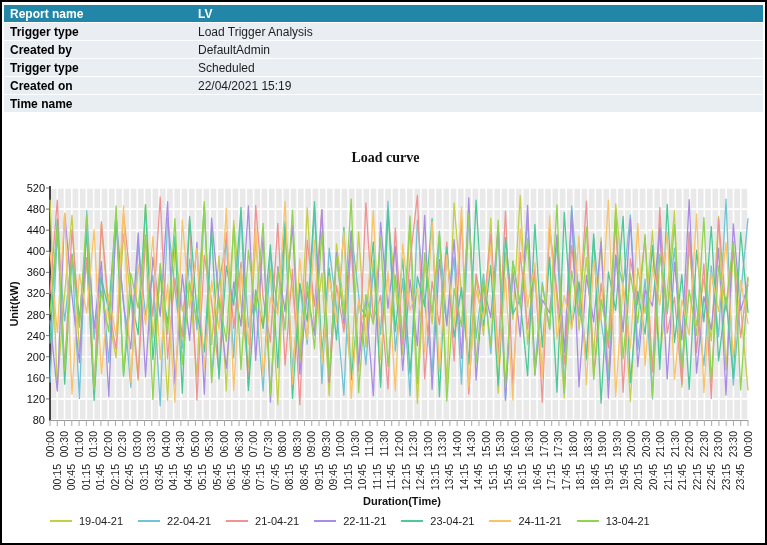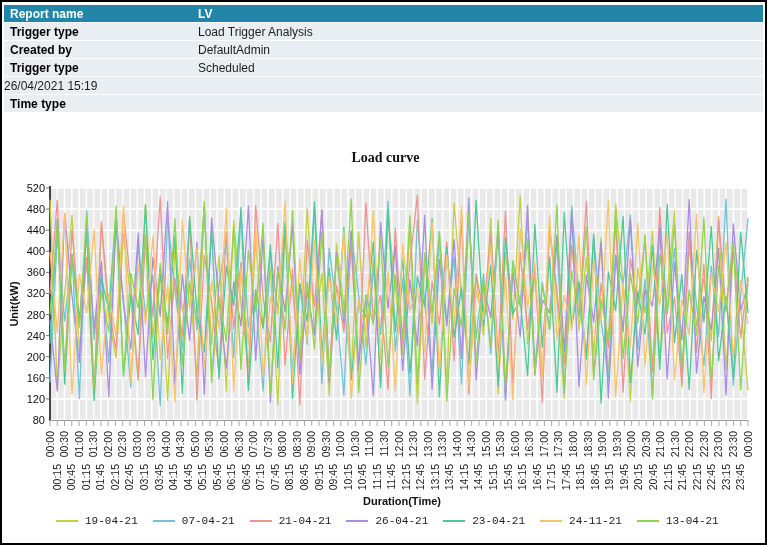--- a/index.html
+++ b/index.html
@@ -37,22 +37,22 @@
     text-align: center; font-size: 11px; font-weight: bold; color: #111;
     transform: rotate(-90deg);
   }
   .x-axis-title {
     position: absolute; left: 0; top: 493px; width: 800px;
     text-align: center; font-size: 11px; font-weight: bold; color: #111;
   }
   #chart-svg { position: absolute; left: 0; top: 0; }
   
   .chart-legend {
-    position: absolute; left: 54px; top: 513px;
-    display: flex; align-items: center; font-family: Liberation Mono, monospace;
+    position: absolute; left: 48px; top: 513px;
+    display: flex; align-items: center;
   }
   .legend-item { display: flex; align-items: center; margin-right: 15px; }
   .legend-swatch { width: 22px; height: 2px; margin-right: 7px; }
   .legend-label { font-size: 11px; color: #222; }
 </style>
 </head>
 <body>
 
 <div class="report-table">
   <div class="rt-row header">
@@ -65,24 +65,25 @@
   </div>
   <div class="rt-row">
     <div class="rt-label">Created by</div>
     <div class="rt-value">DefaultAdmin</div>
   </div>
   <div class="rt-row">
     <div class="rt-label">Trigger type</div>
     <div class="rt-value">Scheduled</div>
   </div>
   <div class="rt-row">
-    <div class="rt-value">26/04/2021 15:19</div>
+    <div class="rt-label">Created on</div>
+    <div class="rt-value">22/04/2021 15:19</div>
   </div>
   <div class="rt-row">
-    <div class="rt-label">Time type</div>
+    <div class="rt-label">Time name</div>
   </div>
 </div>
 
 <div class="chart-title">Load curve</div>
 <div class="y-axis-title">Unit(kW)</div>
 <div class="x-axis-title">Duration(Time)</div>
 <svg id="chart-svg" width="767" height="545" viewBox="0 0 767 545">
     <rect x="48" y="186" width="698" height="232" fill="#e9e9e9"></rect>
     <line x1="55.270833333333336" y1="186" x2="55.270833333333336" y2="418" stroke="#ffffff" stroke-width="1.6"></line>
     <line x1="62.541666666666664" y1="186" x2="62.541666666666664" y2="418" stroke="#ffffff" stroke-width="1.6"></line>
@@ -419,29 +420,29 @@
     <polyline points="48.0,250.3 55.3,330.5 62.7,211.3 70.0,392.2 77.4,272.5 84.7,311.0 92.1,227.7 99.4,372.1 106.8,292.0 114.1,334.7 121.5,203.9 128.8,380.0 136.2,263.0 143.5,322.6 150.9,234.5 158.2,357.4 165.6,282.5 172.9,400.1 180.3,218.2 187.6,306.2 194.9,246.1 202.3,366.3 209.6,278.8 217.0,326.8 224.3,206.6 231.7,388.5 239.0,266.1 246.4,342.1 253.7,224.5 261.1,374.2 268.4,295.7 275.8,313.1 283.1,199.2 290.5,382.1 297.8,256.7 305.2,337.9 312.5,238.2 319.9,361.6 327.2,274.1 334.5,319.9 341.9,229.2 349.2,396.4 356.6,298.3 363.9,328.9 371.3,208.7 378.6,357.9 386.0,269.3 393.3,389.0 400.7,241.9 408.0,308.3 415.4,285.7 422.7,350.0 430.1,219.7 437.4,369.5 444.8,253.0 452.1,324.7 459.5,205.0 466.8,384.8 474.1,288.3 481.5,317.3 488.8,244.5 496.2,362.1 503.5,276.2 510.9,398.0 518.2,227.1 525.6,304.6 532.9,260.9 540.3,375.3 547.6,213.9 555.0,336.8 562.3,293.6 569.7,327.3 577.0,234.0 584.4,382.7 591.7,257.7 599.1,318.3 606.4,198.1 613.7,394.8 621.1,280.4 628.4,346.3 635.8,221.3 643.1,363.7 650.5,264.0 657.8,303.1 665.2,230.3 672.5,377.4 679.9,297.8 687.2,333.1 694.6,211.8 701.9,390.6 709.3,270.9 716.6,309.4 724.0,240.3 731.3,355.3 738.7,278.3 746.0,321.5" fill="none" stroke="#f9c468" stroke-width="1.3" stroke-linejoin="round" stroke-linecap="round"></polyline>
     <polyline points="48.0,312.0 55.3,224.0 62.7,369.0 70.0,253.5 77.4,325.2 84.7,212.9 92.1,387.4 99.4,289.3 106.8,329.9 114.1,203.9 121.5,373.7 128.8,271.4 136.2,306.2 143.5,232.9 150.9,397.4 158.2,261.4 165.6,332.1 172.9,216.6 180.3,362.6 187.6,281.4 194.9,318.9 202.3,199.7 209.6,380.6 217.0,295.1 224.3,339.4 231.7,225.0 239.0,367.4 246.4,248.2 253.7,308.9 261.1,221.3 268.4,392.7 275.8,267.2 283.1,327.8 290.5,208.1 297.8,358.4 305.2,279.9 312.5,346.8 319.9,229.8 327.2,376.3 334.5,255.1 341.9,315.7 349.2,197.1 356.6,390.6 363.9,292.5 371.3,322.0 378.6,235.6 386.0,364.7 393.3,273.5 400.7,335.7 408.0,213.9 415.4,381.6 422.7,250.9 430.1,311.0 437.4,229.2 444.8,399.0 452.1,286.7 459.5,324.7 466.8,211.3 474.1,361.1 481.5,277.7 488.8,343.7 496.2,218.2 503.5,385.3 510.9,259.3 518.2,304.1 525.6,236.6 532.9,372.1 540.3,283.5 547.6,327.3 555.0,202.9 562.3,389.0 569.7,268.8 577.0,313.6 584.4,225.0 591.7,377.4 599.1,297.3 606.4,337.3 613.7,208.7 621.1,356.8 628.4,271.4 635.8,321.0 643.1,232.4 650.5,395.3 657.8,252.4 665.2,309.4 672.5,222.4 679.9,366.3 687.2,287.8 694.6,333.1 701.9,215.5 709.3,379.5 716.6,264.0 724.0,303.1 731.3,239.3 738.7,387.9 746.0,276.7" fill="none" stroke="#90d44f" stroke-width="1.3" stroke-linejoin="round" stroke-linecap="round"></polyline>
   </svg>
 <div class="chart-legend">
     <div class="legend-item">
       <div class="legend-swatch" style="background: rgb(196, 207, 69);"></div>
       <span class="legend-label">19-04-21</span>
     </div>
     <div class="legend-item">
       <div class="legend-swatch" style="background: rgb(114, 195, 212);"></div>
-      <span class="legend-label">07-04-21</span>
+      <span class="legend-label">22-04-21</span>
     </div>
     <div class="legend-item">
       <div class="legend-swatch" style="background: rgb(241, 146, 147);"></div>
       <span class="legend-label">21-04-21</span>
     </div>
     <div class="legend-item">
       <div class="legend-swatch" style="background: rgb(170, 140, 228);"></div>
-      <span class="legend-label">26-04-21</span>
+      <span class="legend-label">22-11-21</span>
     </div>
     <div class="legend-item">
       <div class="legend-swatch" style="background: rgb(76, 201, 151);"></div>
       <span class="legend-label">23-04-21</span>
     </div>
     <div class="legend-item">
       <div class="legend-swatch" style="background: rgb(249, 196, 104);"></div>
       <span class="legend-label">24-11-21</span>
     </div>
     <div class="legend-item">

